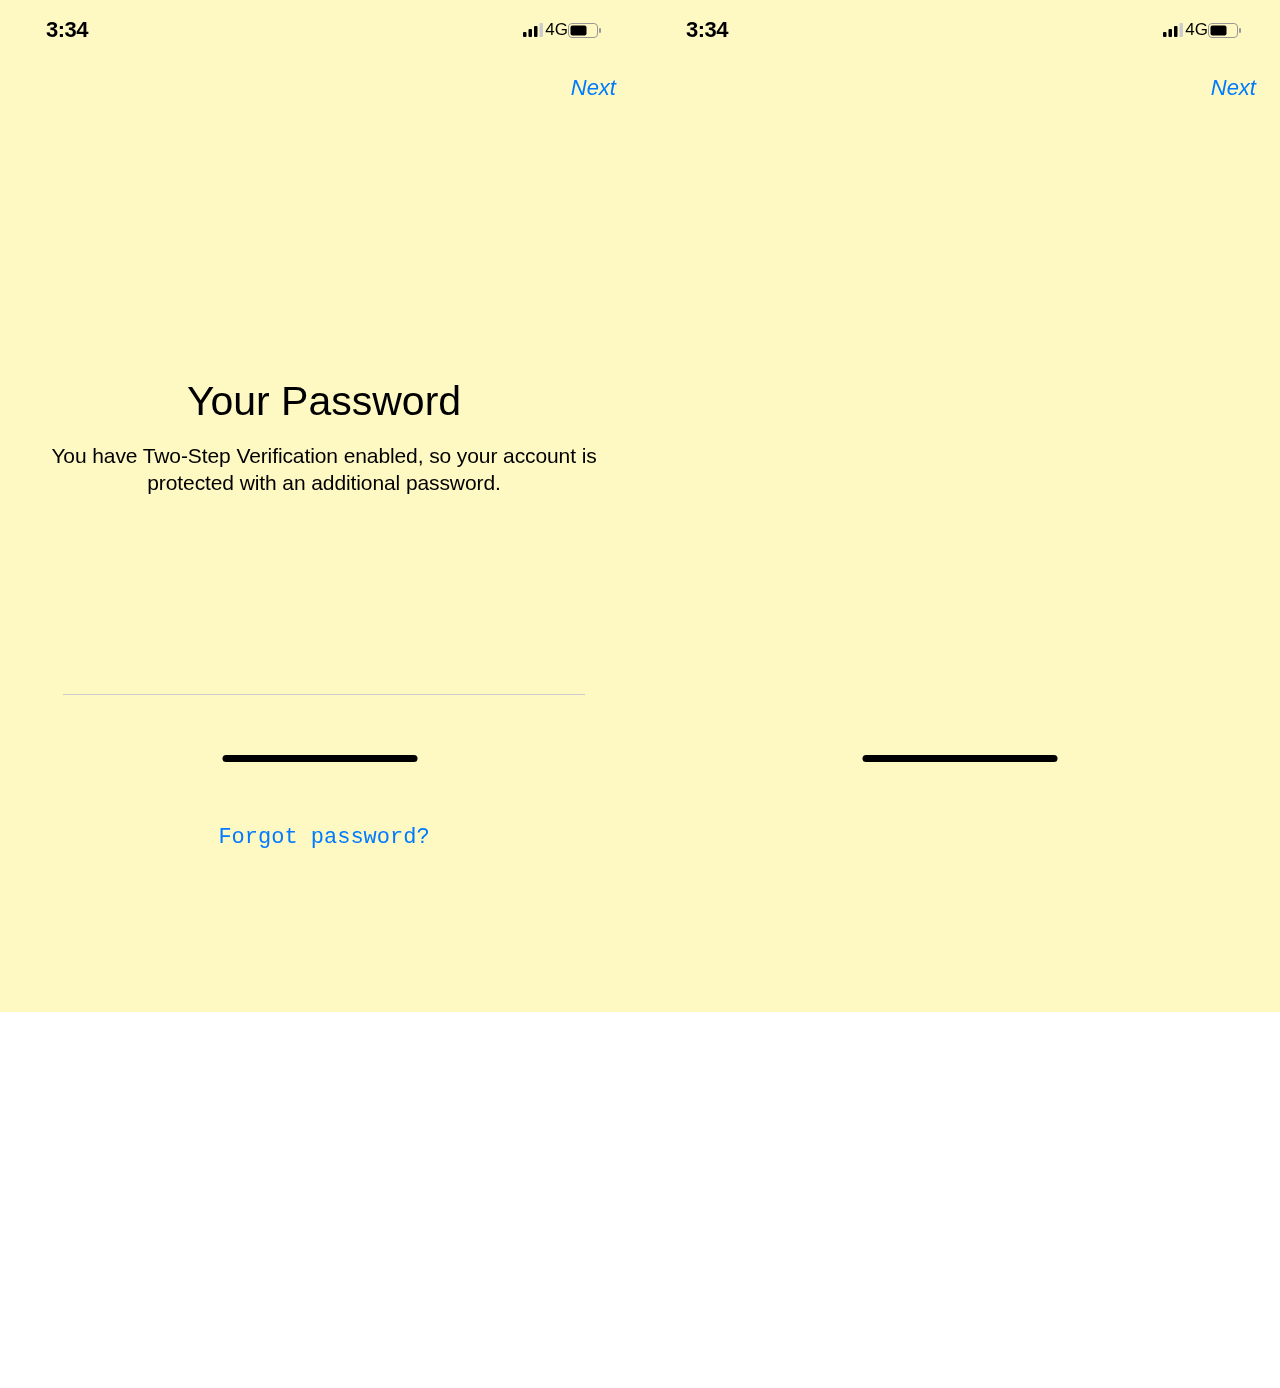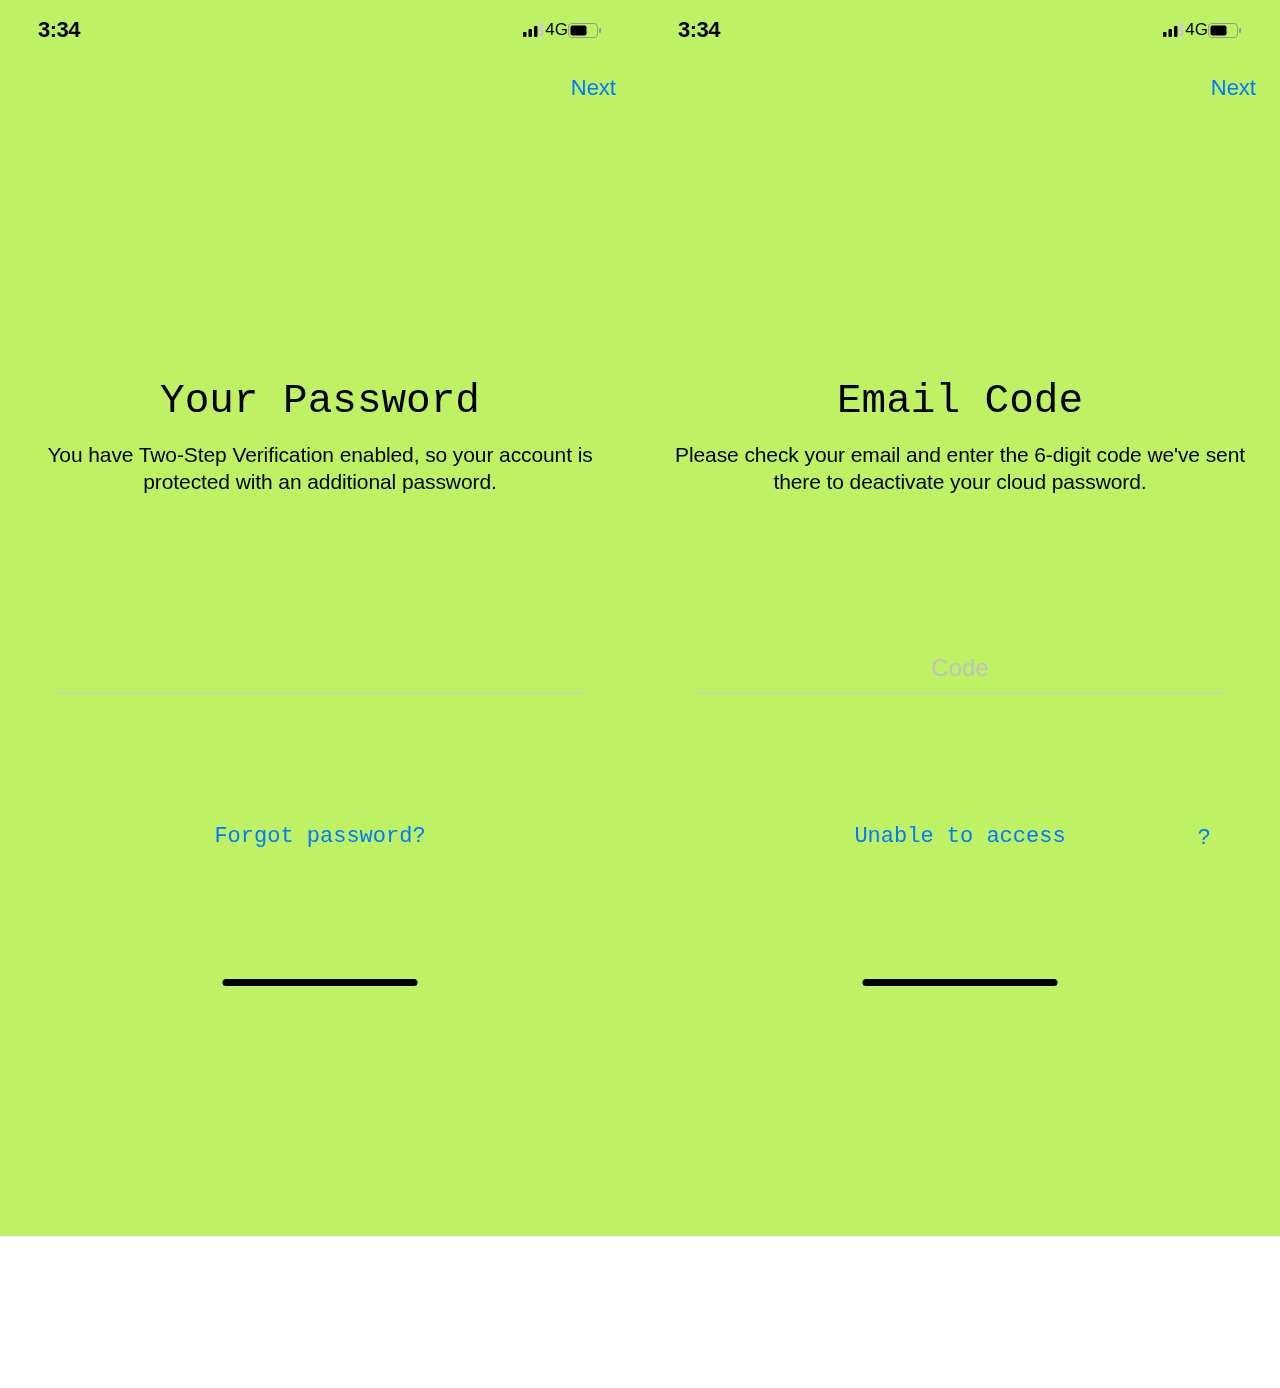--- a/index.html
+++ b/index.html
@@ -10,23 +10,24 @@
     body {
       font-family: -apple-system, BlinkMacSystemFont, "Helvetica Neue", Arial, sans-serif;
       background: #fff;
       width: 1280px;
       height: 1388px;
       overflow: hidden;
       display: flex;
     }
     .screen {
       width: 640px;
-      height: 1236px;
+      height: 1012px;
       position: relative;
-      background: #bef264;
+      background: #fef9c3;
+      padding-left: 8px;
     }
     
     .status-bar {
       height: 60px;
       display: flex;
       align-items: center;
       justify-content: space-between;
       padding: 0 38px 0 38px;
     }
     .time {
@@ -52,33 +53,33 @@
       display: flex;
       align-items: center;
       justify-content: flex-end;
       padding: 0 24px;
     }
     .next-button {
       color: #007aff;
       font-size: 22px;
       font-weight: 400;
       cursor: pointer;
+      font-style: italic;
     }
     
     .content {
       padding-top: 262px;
       text-align: center;
     }
     .title {
       font-size: 41px;
       font-weight: 400;
       color: #000;
       letter-spacing: 0px;
       margin-bottom: 18px;
-      font-family: Liberation Mono, monospace;
     }
     .subtitle {
       font-size: 21px;
       color: #000;
       line-height: 1.28;
       padding: 0 28px;
       letter-spacing: -0.1px;
     }
     
     .input-row {
@@ -195,25 +196,14 @@
           <rect x="0.5" y="0.5" width="29" height="14" rx="3.5" fill="none" stroke="#999" stroke-width="1"></rect>
           <rect x="2.5" y="2.5" width="16" height="10" rx="2" fill="#000"></rect>
           <rect x="31" y="5" width="2" height="5" rx="1" fill="#999"></rect>
         </svg>
       </span>
     </div>
   </div>
   <div class="nav-bar">
     <div class="next-button">Next</div>
   </div>
-  <div class="content">
-    <h1 class="title">Email Code</h1>
-    <p class="subtitle">Please check your email and enter the 6-digit code we've sent there to deactivate your cloud password.</p>
-    <div class="input-row">
-      <input type="text" class="code-input" placeholder="Code" style="">
-    </div>
-    <div class="footer-links">
-      <span class="link">Unable to access</span>
-      <span class="help-icon">?</span>
-    </div>
-  </div>
   <div class="home-indicator"></div>
 </div>
 
 </body></html>

